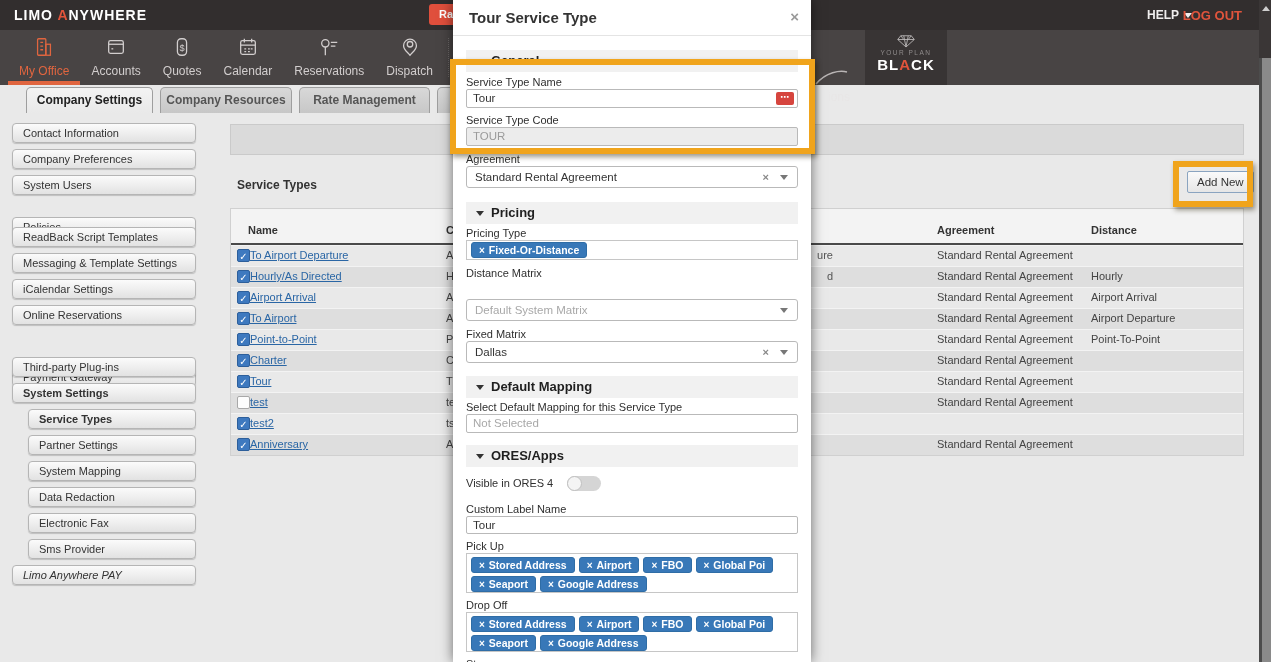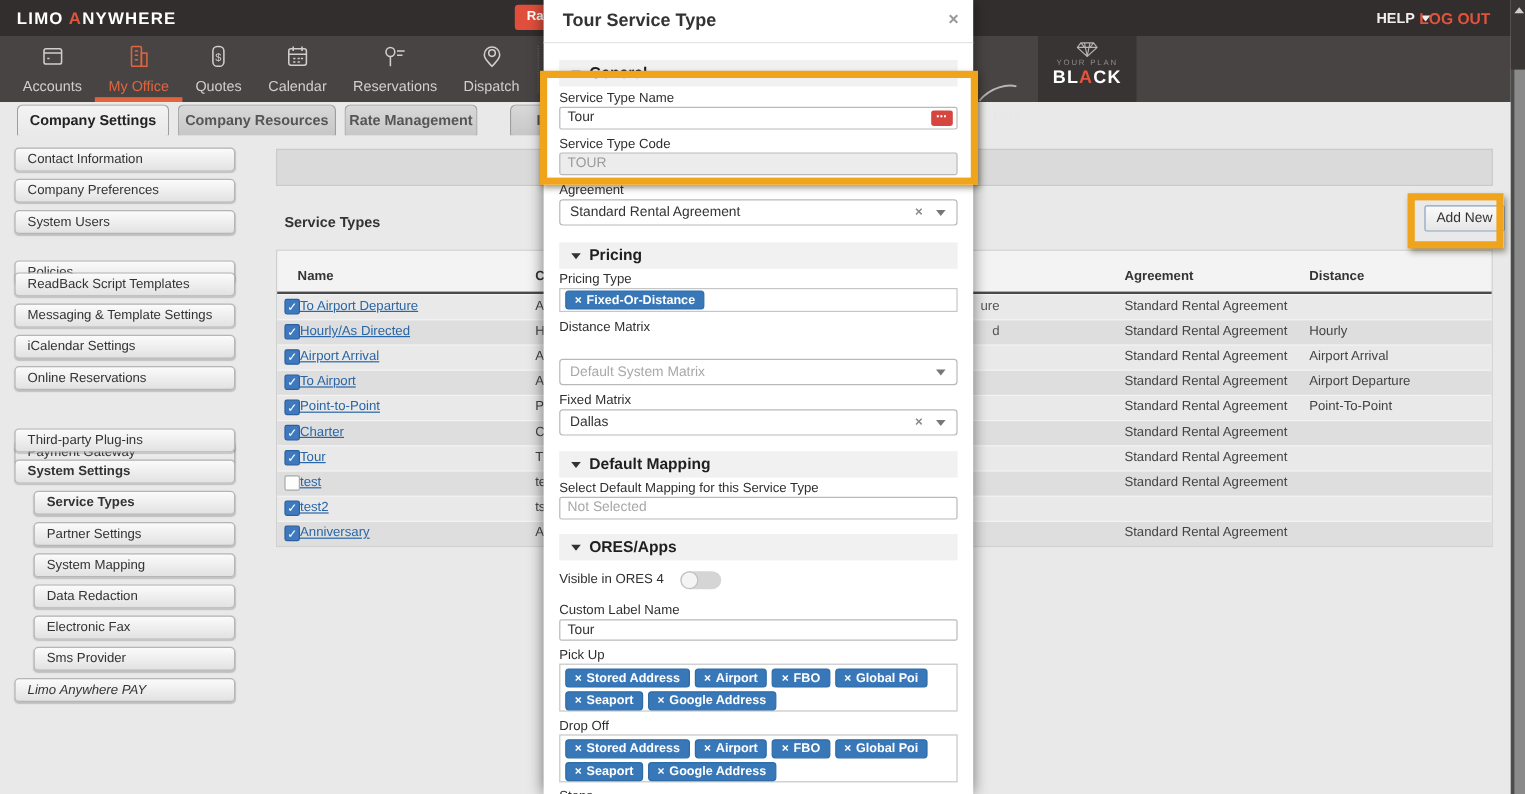--- a/index.html
+++ b/index.html
@@ -27,21 +27,21 @@
   .nav-div { width:0; border-left:1px dotted #6a6666; margin:8px 4px; }
   #nav-partial { position:absolute; left:828px; top:60px; color:#e8e6e6; font-size:12px; }
   #nav-partial-icon { position:absolute; left:814px; top:38px; width:34px; height:20px; }
   #plan-tile { position:absolute; left:865px; top:0; width:82px; height:55px; background:#383434; display:flex; flex-direction:column; align-items:center; }
   #plan-tile .diamond { width:18px; height:14px; margin-top:4px; }
   #plan-small { font-size:6.5px; color:#8f8b8b; letter-spacing:1.5px; margin-top:1px; }
   #plan-name { font-size:15px; font-weight:bold; color:#fff; letter-spacing:1px; margin-top:0px; }
   #plan-name .accent { color:#e2543b; }
 
   
-  #tabbar { position:absolute; left:0; top:85px; width:1259px; height:28px; z-index:1; }
+  #tabbar { position:absolute; left:12px; top:85px; width:1259px; height:28px; z-index:1; }
   .tab { position:absolute; top:2px; height:26px; line-height:25px; text-align:center; font-size:12px; font-weight:bold; color:#555; background:linear-gradient(#d8d8d8,#c7c7c7); border:1px solid #9e9e9e; border-bottom:none; border-radius:5px 5px 0 0; }
   .tab.active { background:linear-gradient(#f3f3f3,#e9e9e9); color:#222; }
   .tab.partial { text-align:left; padding-left:21px; }
 
   
   #sidebar { position:absolute; left:0; top:113px; width:228px; }
   .side-btn { position:absolute; left:12px; width:184px; height:20px; line-height:19px; padding-left:10px; font-size:11px; color:#333;
               background:linear-gradient(#fbfbfb,#e2e2e2); border:1px solid #b5b5b5; border-radius:4px; box-shadow:0 1px 1px rgba(0,0,0,0.18); white-space:nowrap; overflow:hidden; }
   .side-btn.indent { left:28px; width:168px; }
   .side-btn.bold { font-weight:bold; }
@@ -109,35 +109,35 @@
 
   <div id="topbar">
     <div id="logo"><span>LIMO </span><span class="accent">A</span><span>NYWHERE</span></div>
     <div id="rate-btn">Rate</div>
     <div id="help"><span>HELP</span><span class="tri"></span></div>
     <div id="logout">LOG OUT</div>
   </div>
 
   <div id="navbar">
     <div id="nav-items">
+        <div class="nav-item active">
+          <span><svg class="nav-ic" viewBox="0 0 24 24" fill="none" stroke="currentColor" stroke-width="1.4">
+              <rect x="5" y="3" width="9" height="18" rx="1"></rect>
+              <rect x="14" y="9" width="5" height="12"></rect>
+              <path d="M8 7h3M8 11h3M8 15h3"></path>
+            </svg></span>
+          <span class="nav-lbl">My Office</span>
+        </div>
         <div class="nav-item">
           <span><svg class="nav-ic" viewBox="0 0 24 24" fill="none" stroke="currentColor" stroke-width="1.4">
               <rect x="4" y="5" width="16" height="14" rx="2"></rect>
               <path d="M4 9h16"></path>
               <path d="M7 14h2"></path>
             </svg></span>
           <span class="nav-lbl">Accounts</span>
-        </div>
-        <div class="nav-item active">
-          <span><svg class="nav-ic" viewBox="0 0 24 24" fill="none" stroke="currentColor" stroke-width="1.4">
-              <rect x="5" y="3" width="9" height="18" rx="1"></rect>
-              <rect x="14" y="9" width="5" height="12"></rect>
-              <path d="M8 7h3M8 11h3M8 15h3"></path>
-            </svg></span>
-          <span class="nav-lbl">My Office</span>
         </div>
         <div class="nav-item">
           <span><svg class="nav-ic" viewBox="0 0 24 24" fill="none" stroke="currentColor" stroke-width="1.4">
               <rect x="7" y="3" width="10" height="18" rx="4"></rect>
               <text x="12" y="16" text-anchor="middle" font-size="10" fill="currentColor" stroke="none">$</text>
             </svg></span>
           <span class="nav-lbl">Quotes</span>
         </div>
         <div class="nav-item">
           <span><svg class="nav-ic" viewBox="0 0 24 24" fill="none" stroke="currentColor" stroke-width="1.4">
@@ -189,21 +189,21 @@
           <path d="M5 2h14l4 5-11 10L1 7z M1 7h22 M9 2l3 15 M15 2l-3 15 M5 2l4 5 M19 2l-4 5" fill="none" stroke="#b9b5b5" stroke-width="1.2"></path>
         </svg>
       <div id="plan-small">YOUR PLAN</div>
       <div id="plan-name"><span>BL</span><span class="accent">A</span><span>CK</span></div>
     </div>
   </div>
 
   <div id="tabbar">
       <div class="tab active" style="left: 14px; width: 127px;">Company Settings</div>
       <div class="tab" style="left: 148px; width: 132px;">Company Resources</div>
-      <div class="tab" style="left: 287px; width: 111px;">Rate Management</div>
+      <div class="tab" style="left: 287px; width: 131px;">Rate Management</div>
       <div class="tab partial" style="left: 425px; width: 60px;">I</div>
     </div>
 
   <div id="sidebar">
       <div class="side-btn" style="top: 10px;">Contact Information</div>
       <div class="side-btn" style="top: 36px;">Company Preferences</div>
       <div class="side-btn" style="top: 62px;">System Users</div>
       <div class="side-btn" style="top: 104px;">Policies</div>
       <div class="side-btn" style="top: 114px;">ReadBack Script Templates</div>
       <div class="side-btn" style="top: 140px;">Messaging &amp; Template Settings</div>

